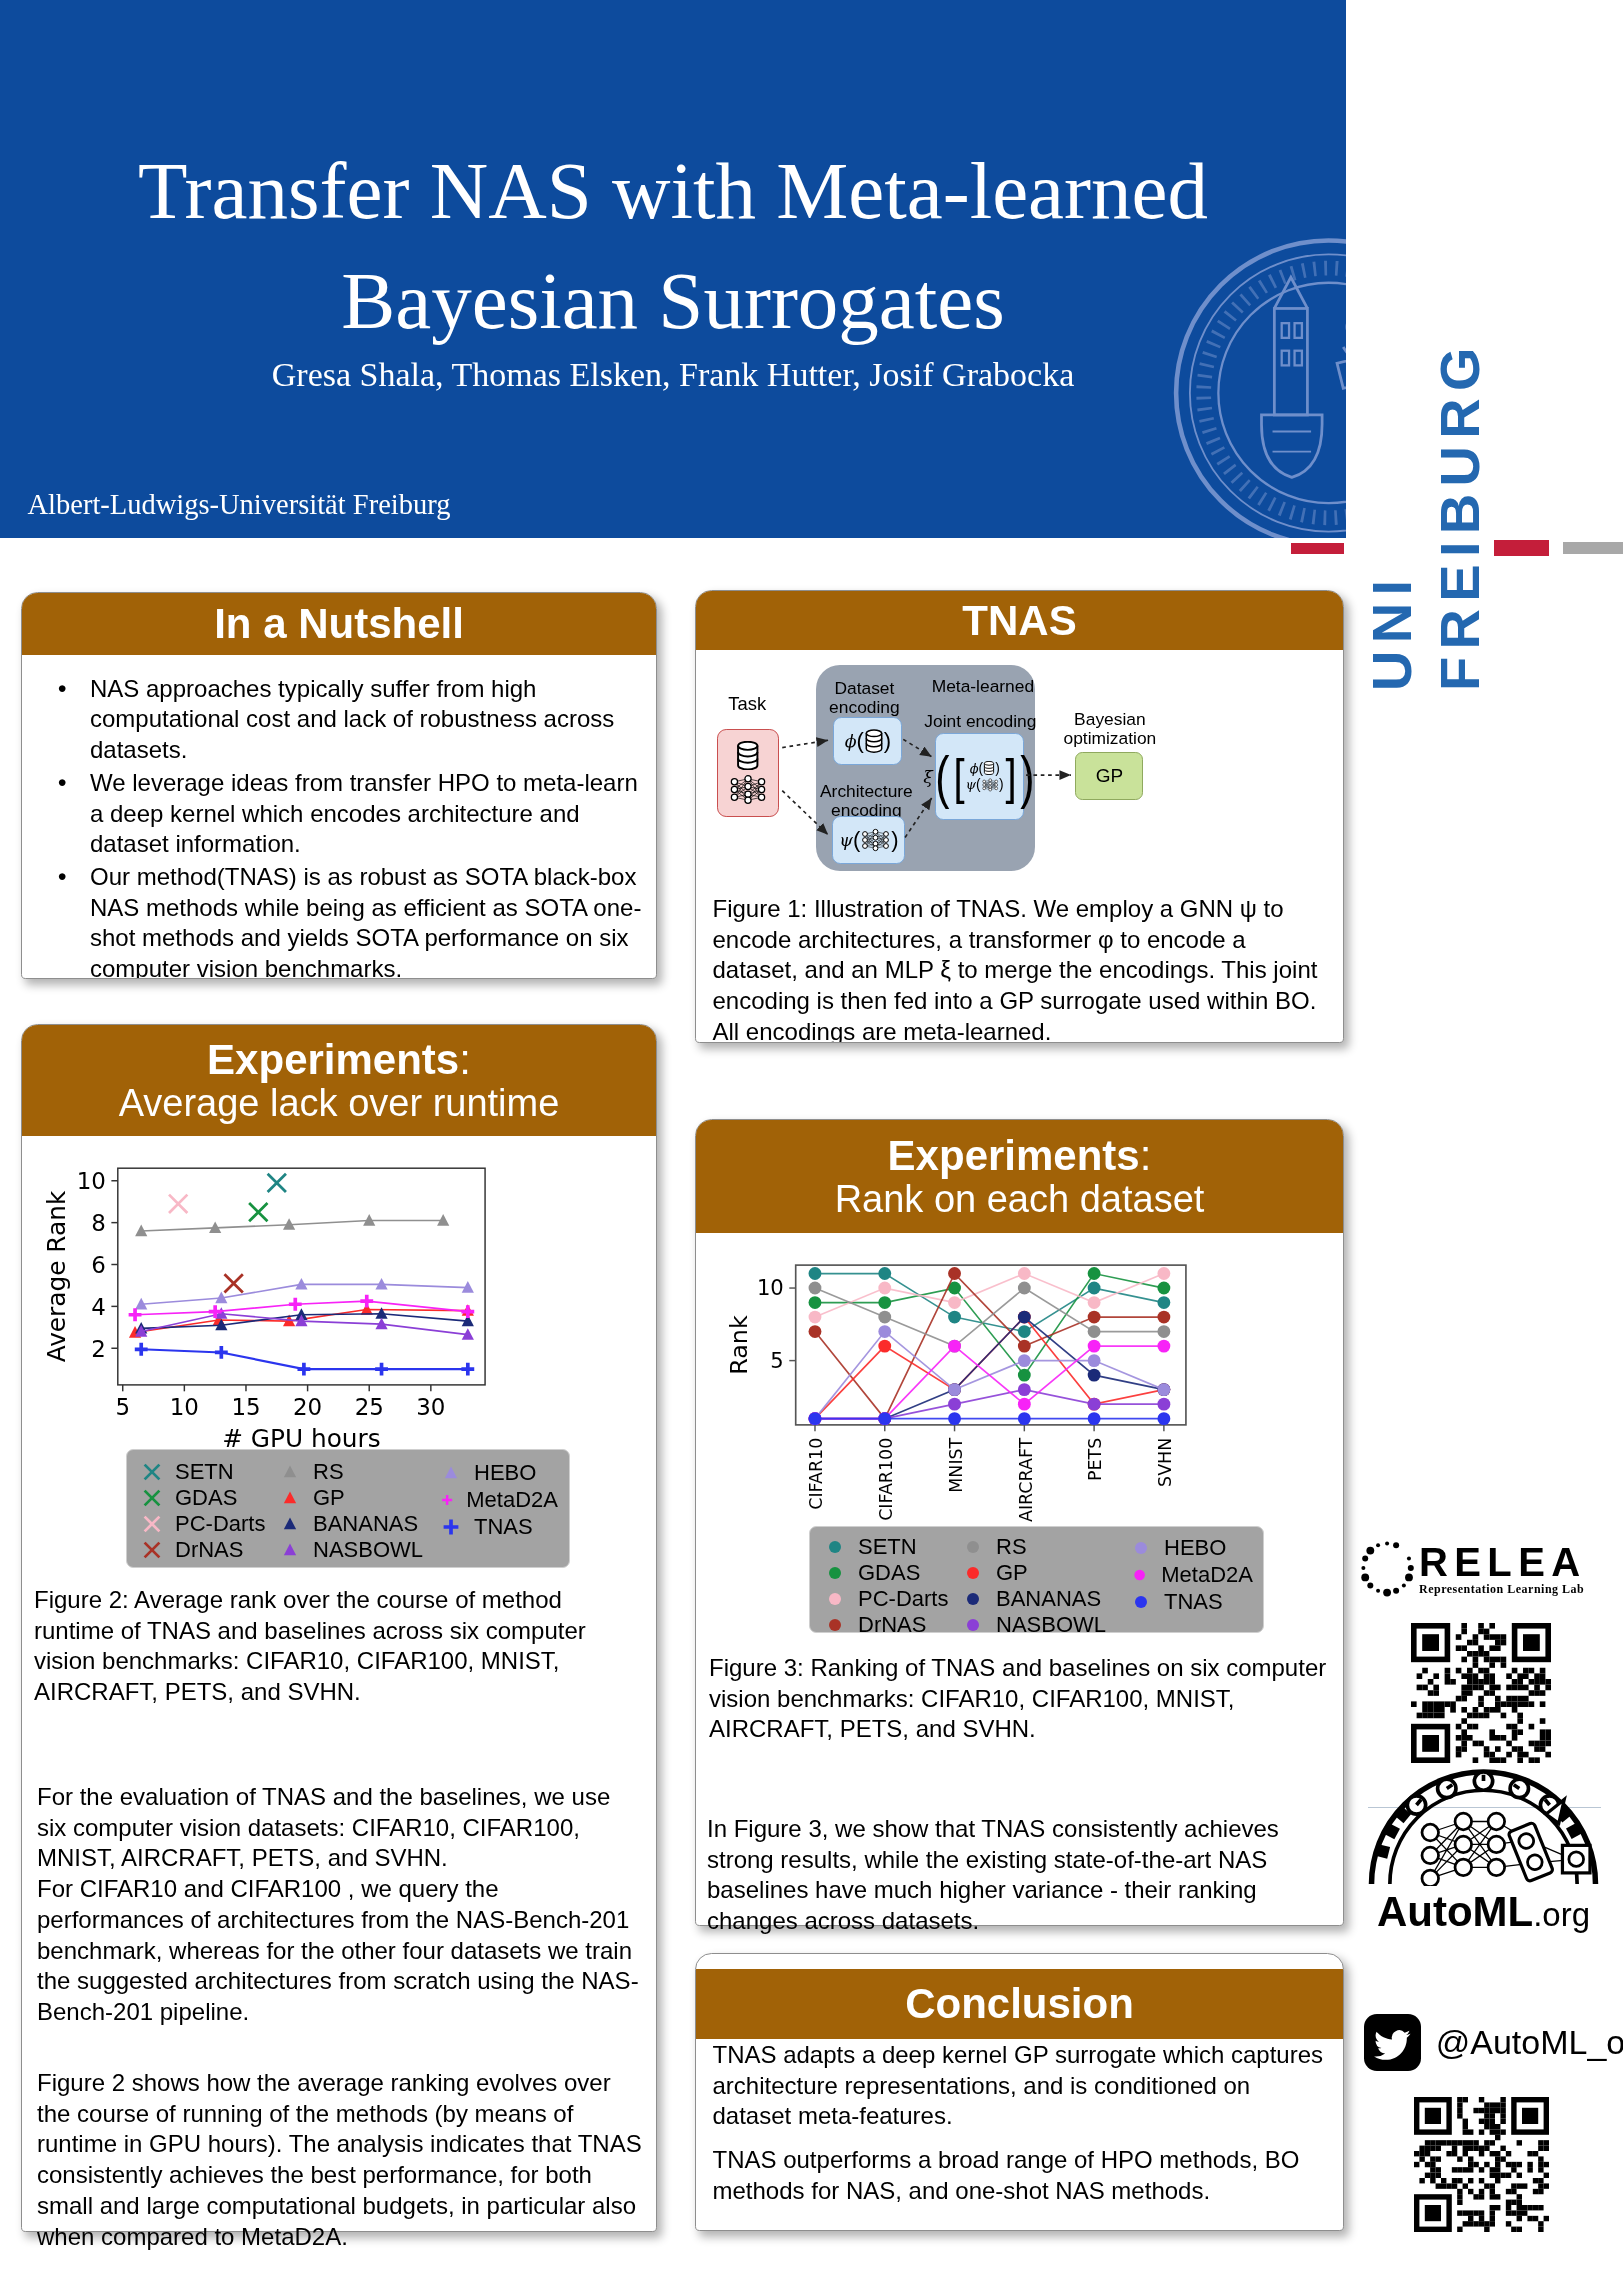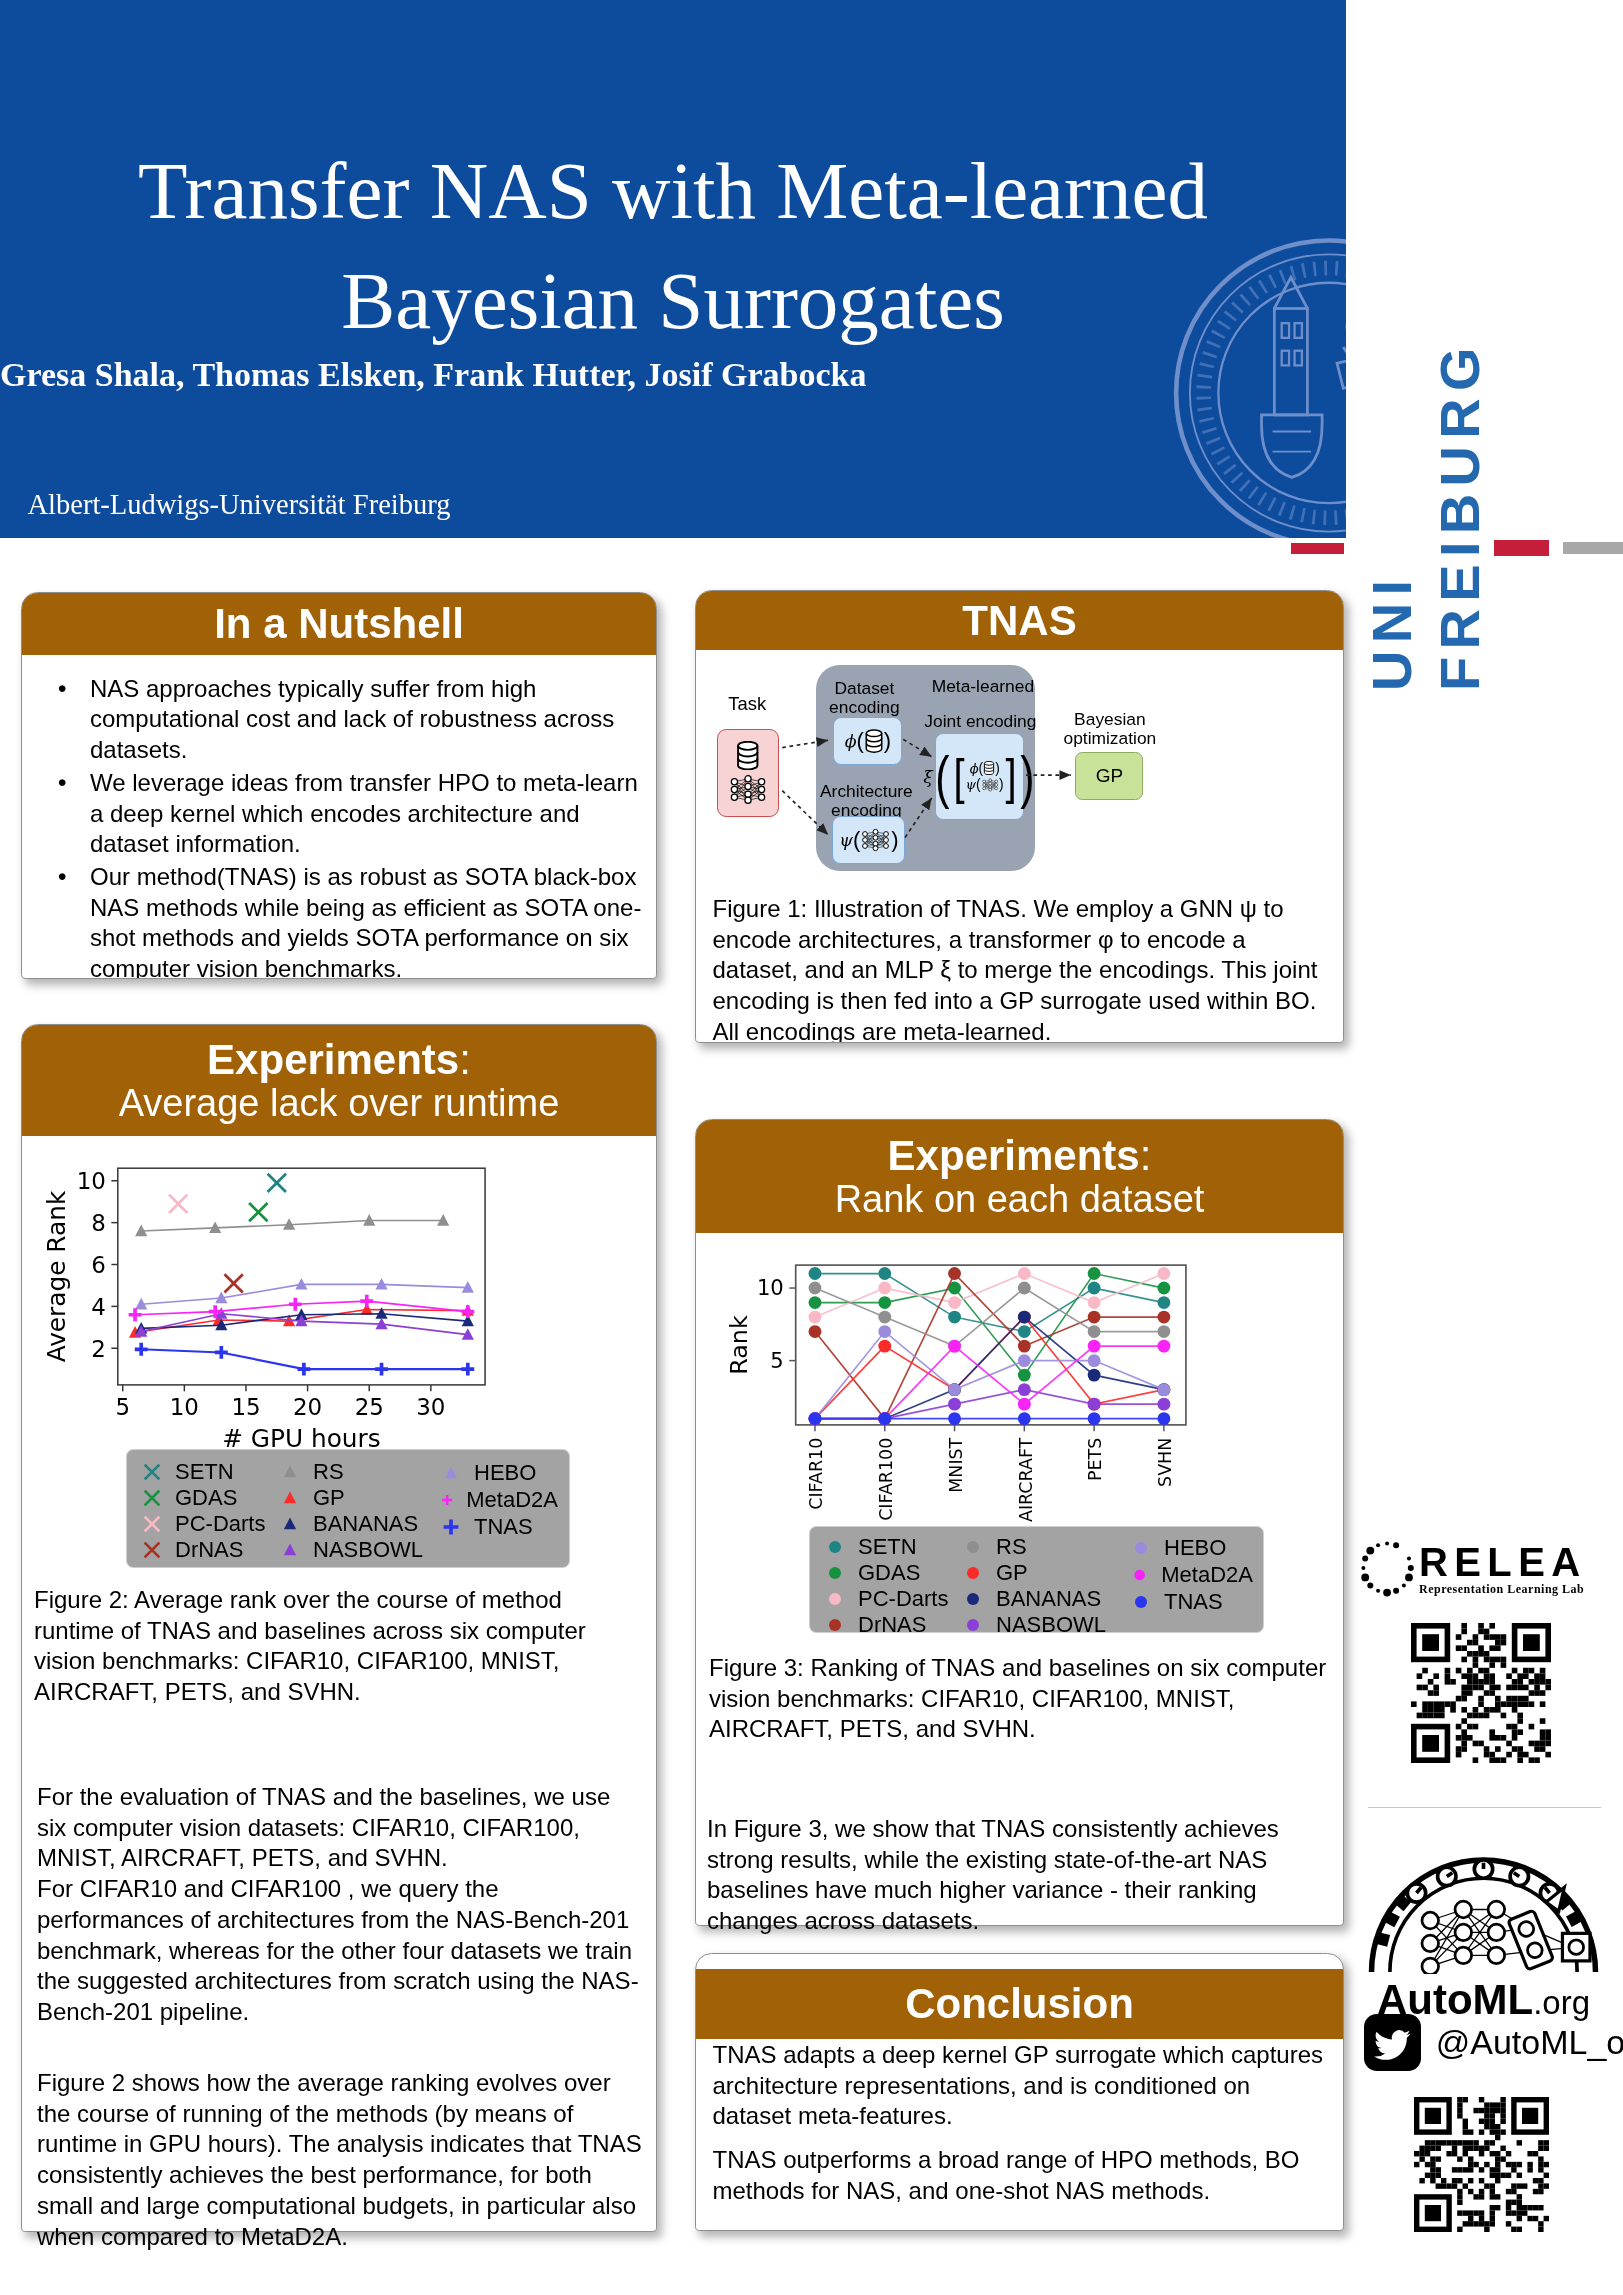--- a/index.html
+++ b/index.html
@@ -3,22 +3,22 @@
 <meta charset="utf-8">
 <style>
   html,body{margin:0;padding:0;background:#fff;}
   .poster{position:relative;width:1624px;height:2296px;background:#fff;overflow:hidden;
           font-family:"Liberation Sans",sans-serif;color:#000;}
 
   
   .hdr{position:absolute;left:0;top:0;width:1346px;height:538px;background:#0d4b9d;color:#fff;overflow:hidden;}
   .hdr-title{position:absolute;left:0;top:136px;width:100%;text-align:center;
              font-family:"Liberation Serif",serif;font-size:81px;line-height:110px;font-weight:400;}
-  .hdr-authors{position:absolute;left:0;top:356px;width:100%;text-align:left;
-               font-family:"Liberation Serif",serif;font-size:34px;font-weight:bold;}
+  .hdr-authors{position:absolute;left:0;top:356px;width:100%;text-align:center;
+               font-family:"Liberation Serif",serif;font-size:34px;}
   .hdr-affil{position:absolute;left:27.5px;top:489px;font-family:"Liberation Serif",serif;font-size:28.5px;}
   .seal{position:absolute;left:1065px;top:0;}
 
   
   .unitxt{position:absolute;left:1358px;top:691px;transform-origin:0 0;transform:rotate(-90deg);
           font-weight:bold;color:#2468b0;font-size:56px;line-height:68px;letter-spacing:7.3px;white-space:nowrap;}
   .bar-red-a{position:absolute;left:1291px;top:543px;width:53px;height:11px;background:#c41e3a;}
   .bar-red-b{position:absolute;left:1494px;top:540px;width:55px;height:15.6px;background:#c41e3a;}
   .bar-gray{position:absolute;left:1563px;top:542px;width:61px;height:12px;background:#a8a8a8;}
 
@@ -68,21 +68,21 @@
           display:flex;padding:9.2px 0 5.5px 13px;box-sizing:border-box;}
   .lg-col{display:flex;flex-direction:column;}
   .lg-item{display:flex;align-items:center;gap:11px;height:27px;font-size:22px;}
 
   
   .relea{position:absolute;left:1357px;top:1535px;display:flex;align-items:center;}
   .relea-txt .rt1{font-size:40px;font-weight:bold;letter-spacing:6.4px;line-height:1;}
   .relea-txt .rt2{font-size:12px;font-weight:bold;font-family:Liberation Serif, serif;letter-spacing:0.5px;}
   .qr{position:absolute;}
   .sep-line{position:absolute;left:1368px;top:1807px;width:233px;height:0;border-top:1.8px solid #b9c6d4;}
-  .automl{position:absolute;left:1366px;top:1856px;width:235px;text-align:center;}
+  .automl{position:absolute;left:1366px;top:1768px;width:235px;text-align:center;}
   .automl-txt{font-size:42px;font-weight:bold;line-height:1;margin-top:1.8px;}
   .automl-txt .suff{font-weight:normal;font-size:33px;}
   .twitter{position:absolute;left:1364px;top:2014px;display:flex;align-items:center;gap:14.7px;}
   .twitter .handle{font-size:34px;}
 </style>
 </head>
 <body>
 
 <div class="poster">
 

